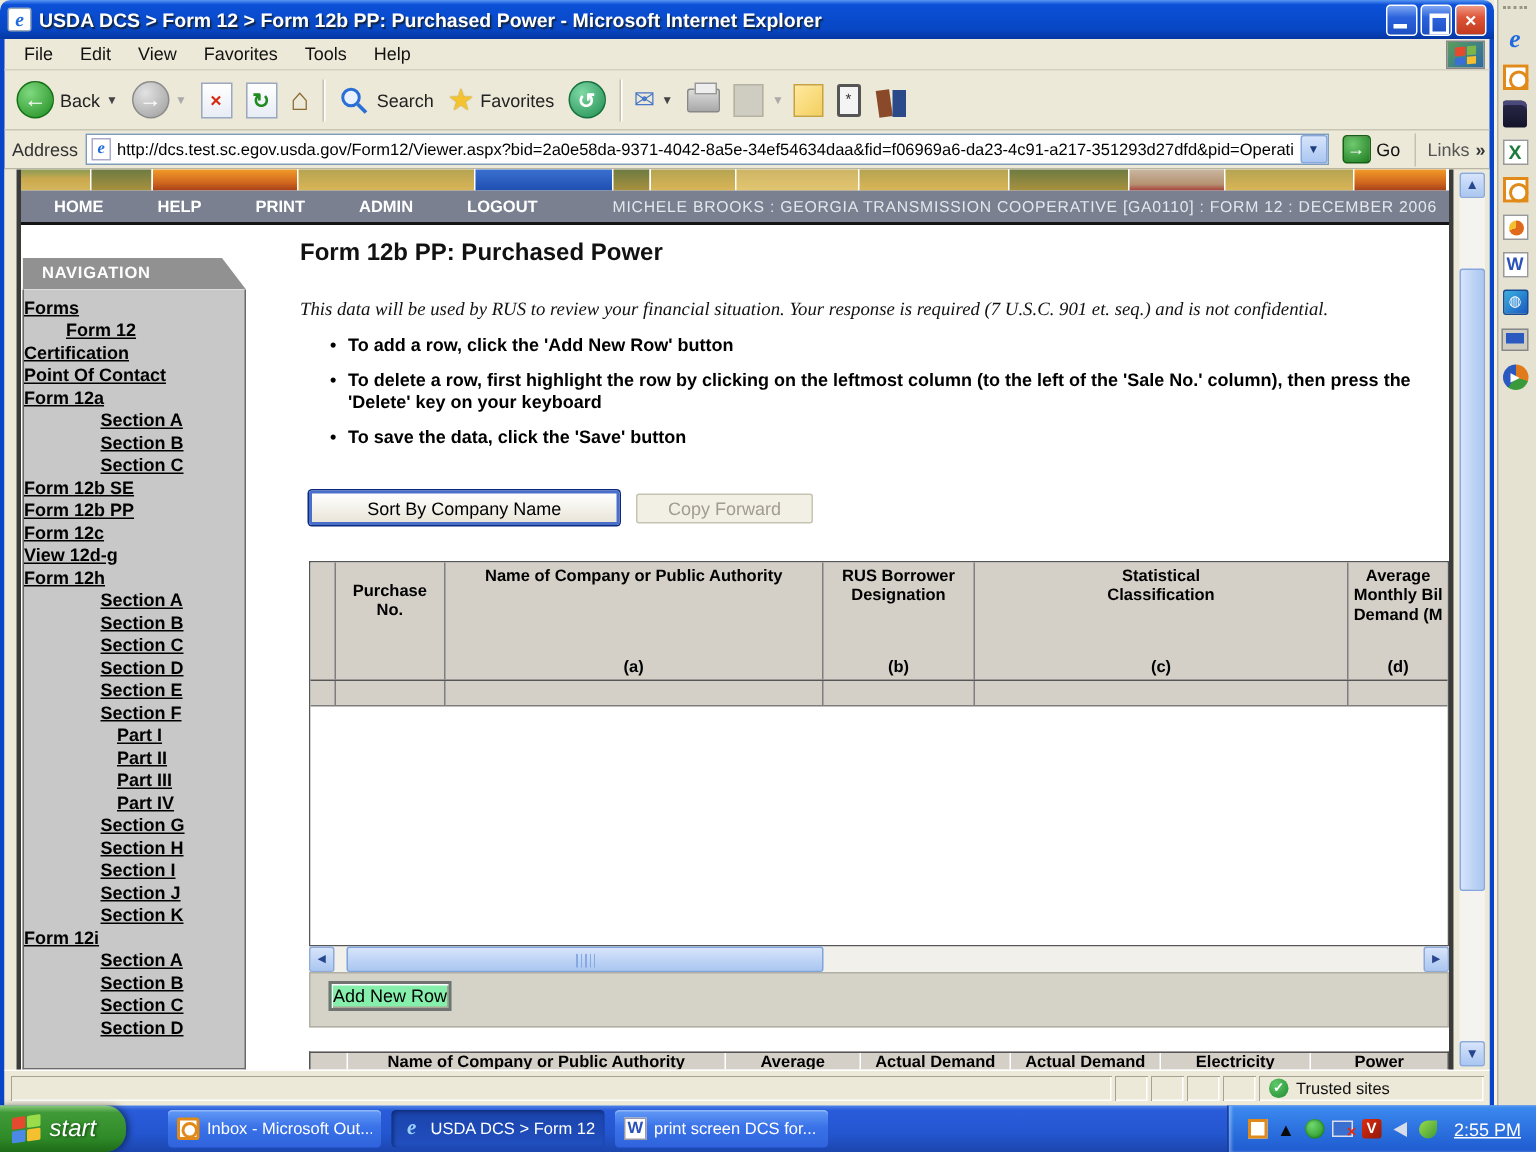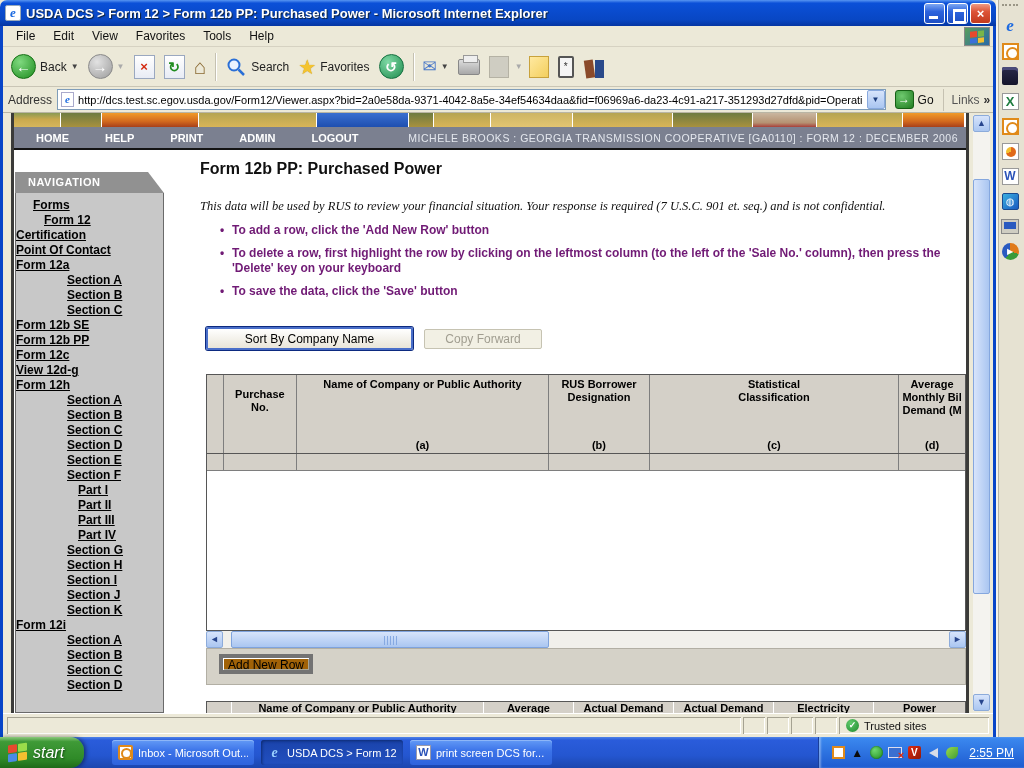--- a/index.html
+++ b/index.html
@@ -96,28 +96,28 @@
   .page { flex:1; position:relative; background:#fff; overflow:hidden; }
 
   
   .sidebar { position:absolute; left:1px; top:22px; width:149px; bottom:0; }
   .sb-head { height:21px; background:#919191; color:#fff; font-weight:bold; font-size:11px; line-height:21px;
     letter-spacing:.5px; padding-left:13px; clip-path:polygon(0 0,calc(100% - 16px) 0,100% 100%,0 100%); }
   .sb-body { position:absolute; top:21px; bottom:0; left:0; right:0; background:var(--sidebar_gray,#c8c8c8);
     border:1px solid #6a6a6a; border-top:none; padding-top:5px; overflow:hidden; }
   .sb-link { display:block; font-size:12px; font-weight:bold; color:#000; text-decoration:underline;
     line-height:15px; white-space:nowrap; cursor:pointer; }
-  .lvl-0{padding-left:17px} .lvl-1{padding-left:28px} .lvl-2{} .lvl-3{padding-left:51px} .lvl-4{padding-left:62px}
+  .lvl-0{} .lvl-1{padding-left:28px} .lvl-2{} .lvl-3{padding-left:51px} .lvl-4{padding-left:62px}
 
   
   .main { position:absolute; left:184px; top:0; width:768px; height:100%; }
   .h1 { position:absolute; left:2px; top:10px; font-size:16px; font-weight:bold; color:#111; }
   .notice { position:absolute; left:2px; top:49px; font:italic 12.5px "Liberation Serif",serif; white-space:nowrap; color:#111; }
   .bullets { position:absolute; left:20px; top:73px; width:742px; list-style:none; }
-  .bullet { position:relative; font-size:12px; font-weight:bold; line-height:15.5px; padding-left:14px; margin-bottom:7px; color:#701a75; }
+  .bullet { position:relative; font-size:12px; font-weight:bold; line-height:15.5px; padding-left:14px; margin-bottom:7px; color:#000000; }
   .bullet::before { content:"\2022"; position:absolute; left:2px; top:0; }
 
   .sort-btn { position:absolute; left:8px; top:177px; width:207px; height:23px; font:12px "Liberation Sans",sans-serif;
     background:linear-gradient(180deg,#ffffff,#e9e5d8); border:2px solid #4a6fc9; box-shadow:0 0 0 1px #0c2a80; border-radius:2px; cursor:pointer; }
   .copy-btn { position:absolute; left:226px; top:179px; width:118px; height:20px; font:12px "Liberation Sans",sans-serif;
     color:#a09d90; background:#f2f0e4; border:1px solid #c6c3b2; border-radius:2px; }
 
   
   .t1 { position:absolute; left:8px; top:224px; width:760px; border:1px solid #565656; background:#fff; }
   .t1-head { display:flex; height:78px; background:var(--table_header,#d4d0c8); }
@@ -136,22 +136,22 @@
   .hscroll { position:absolute; left:8px; top:481px; width:760px; height:17px; display:flex; background:#f1f0eb; }
   .sb-btn { width:17px; height:17px; background:linear-gradient(180deg,#d7e4fb,#aac6f1); border:1px solid #8cabda;
     border-radius:2px; color:#28468e; font-size:9px; text-align:center; line-height:15px; cursor:pointer; flex:0 0 auto; }
   .hs-track { flex:1; position:relative; }
   .hs-thumb { position:absolute; left:8px; top:0; width:318px; height:17px; background:linear-gradient(180deg,#d7e4fb,#aac6f1);
     border:1px solid #7fa3dd; border-radius:2px; cursor:pointer; }
   .hs-thumb::after { content:""; position:absolute; left:50%; top:4px; width:13px; height:9px; margin-left:-6px;
     background:repeating-linear-gradient(90deg,#86a9e2 0 1px,transparent 1px 3px); }
 
   .addband { position:absolute; left:8px; top:498px; width:760px; height:37px; background:#d5d2c8; border:1px solid #b2afa4; }
-  .addrow-btn { position:absolute; left:12px; top:5px; width:94px; height:20px; font:12px "Liberation Sans",sans-serif;
-    background:#a16207; border:4px solid #737373; box-shadow:inset 1px 1px 0 #fff, inset -1px -1px 0 #a8a595; cursor:pointer; }
+  .addrow-btn { position:absolute; left:12px; top:5px; width:82px; height:20px; font:12px "Liberation Sans",sans-serif;
+    background:#86efac; border:2px solid #737373; box-shadow:inset 1px 1px 0 #fff, inset -1px -1px 0 #a8a595; cursor:pointer; }
 
   
   .t2 { position:absolute; left:8px; top:551px; width:760px; height:12px; overflow:hidden; display:flex;
     background:var(--table_header,#d4d0c8); border:1px solid #565656; border-bottom:none; }
   .t2c { border-right:1px solid #fff; font-size:11px; font-weight:bold; text-align:center; padding-top:0;
     white-space:nowrap; overflow:hidden; }
   .v0{width:25px} .v1{width:252px} .v2{width:90px} .v3{width:100px} .v4{width:100px} .v5{width:100px} .v6{width:91px; border-right:none}
 
   
   .vscroll { position:absolute; right:3px; top:2px; width:17px; height:596px; background:#f4f3ef; }

